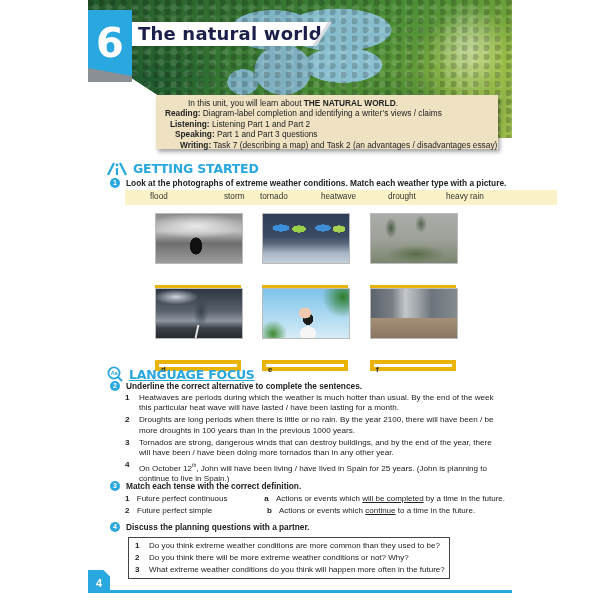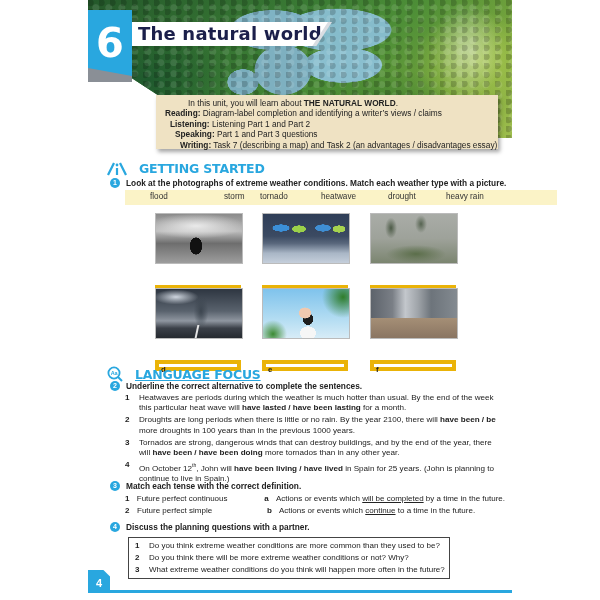--- a/index.html
+++ b/index.html
@@ -73,21 +73,21 @@
     font-size: 8.3px; line-height: 10.4px; color: #222;
     padding: 3px 0 0 4px; box-sizing: border-box;
   }
   .info-box .line { white-space: nowrap; }
   .info-box b { font-weight: bold; }
   
   .section-heading {
     position: absolute; left: 19px;
     color: #29a7df; font-weight: bold; font-size: 12.5px;
     font-family: "DejaVu Sans", sans-serif;
-    display: flex; align-items: center; gap: 12px;
+    display: flex; align-items: center; gap: 6px;
     letter-spacing: -0.2px;
   }
   .icon-getting {
     width: 20px; height: 14px; position: relative;
   }
   .icon-getting svg, .icon-aa svg { display: block; }
   .ex-row {
     position: absolute; left: 22px; display: flex; align-items: flex-start;
     font-size: 8.3px; line-height: 10.5px;
   }
@@ -166,21 +166,21 @@
     background: linear-gradient(180deg, #a58f76 0%, #8a7562 100%);
   }
   
   .sent-list {
     position: absolute; left: 37px; width: 372px;
     font-size: 8.1px; line-height: 10.2px; color: #222;
   }
   .sent { display: flex; margin-bottom: 2px; }
   .sent .n { width: 14px; font-weight: bold; flex-shrink: 0; }
   .sent .t { flex: 1; }
-  .sent b { font-weight: bold; }
+  .sent b { font-weight: normal; }
   .match-table {
     position: absolute; left: 37px; top: 493px; width: 380px;
     font-size: 8px; line-height: 12px; color: #222;
   }
   .match-row { display: flex; }
   .match-row .n { width: 12px; font-weight: bold; }
   .match-row .term { width: 130px; }
   .match-row .l { width: 12px; font-weight: bold; }
   .match-row .def { flex: 1; white-space: nowrap; }
   .u { text-decoration: underline; }

